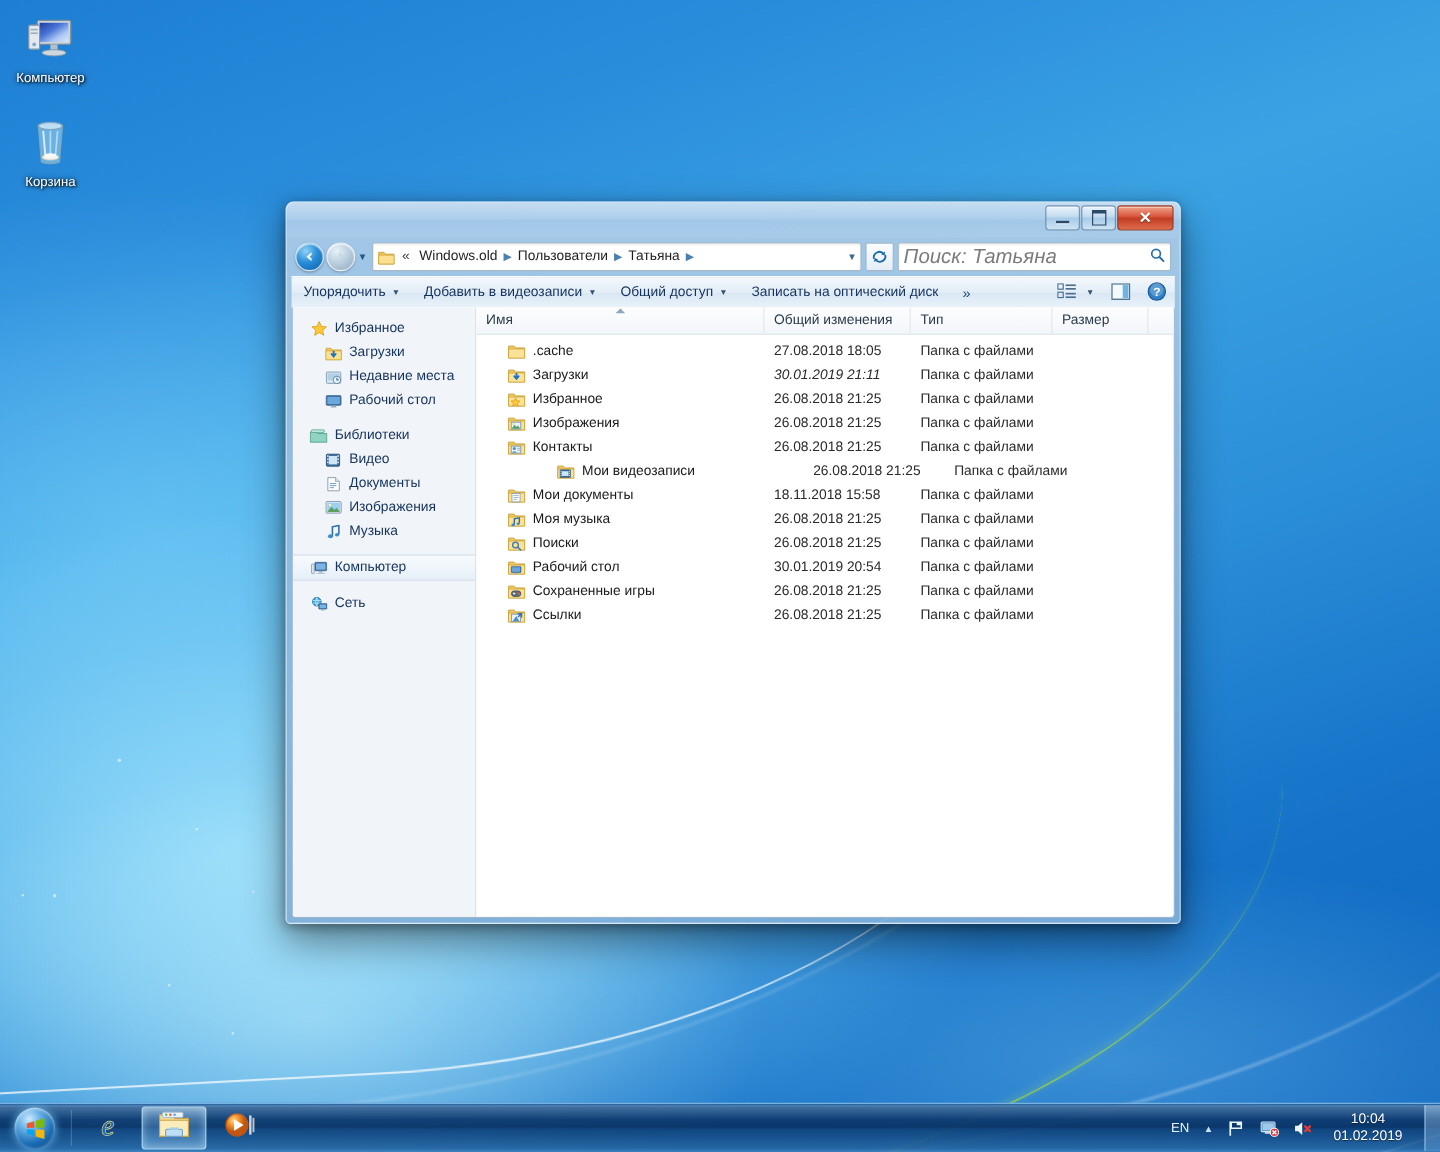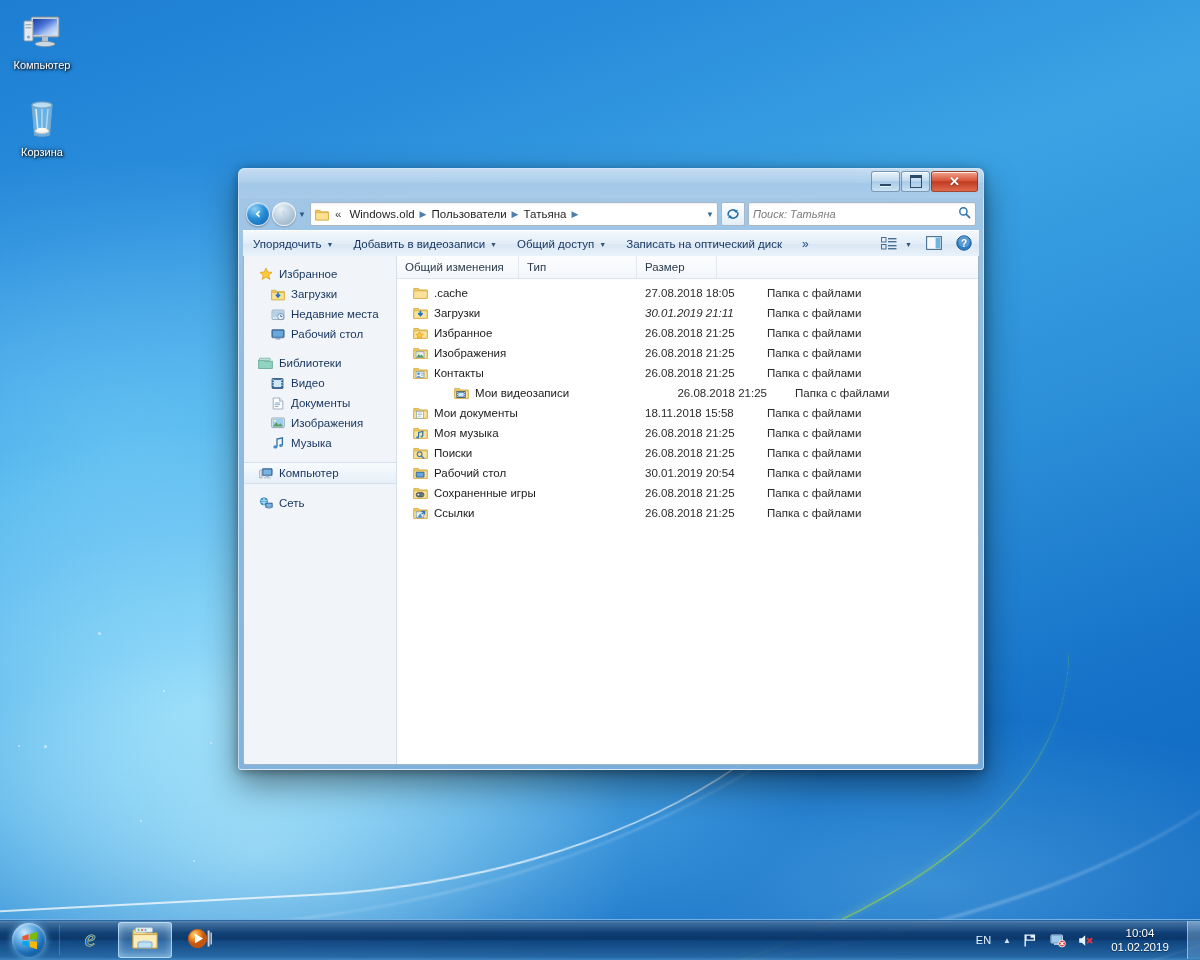--- a/index.html
+++ b/index.html
@@ -181,21 +181,21 @@
     display:flex; align-items:center; justify-content:center;
     color:#1a6aa8; font-size:12px; cursor:pointer;
   }
   .searchbox {
     width:218px; height:22px; margin-left:3px; flex:none;
     background:#fff; border:1px solid #a7b8c8; border-radius:2px;
     display:flex; align-items:center; padding:0 4px;
     box-shadow: inset 0 1px 2px rgba(0,0,0,0.08);
     cursor:text;
   }
-  .searchbox .ph { flex:1; font-size:11px; color:#7b7b7b; font-style:italic; }
+  .searchbox .ph { flex:1; font-size:17px; color:#7b7b7b; font-style:italic; }
   .searchbox .mag { color:#2a6ea8; font-size:12px; }
 
   
   .toolbar {
     position:absolute; left:5px; top:62px; right:5px; height:26px;
     background: linear-gradient(180deg, #f3f8fc 0%, #e3edf7 49%, #d9e7f4 51%, #eaf3fa 100%);
     border-top:1px solid #fff;
     border-bottom:1px solid #b9cbdc;
     display:flex; align-items:center;
     font-size:11.5px; color:#15335c;
@@ -246,21 +246,21 @@
     font-size:11.5px; color:#2a3b4d;
     position:relative;
   }
   .col { height:100%; display:flex; align-items:center; padding-left:8px; box-sizing:border-box; border-right:1px solid #e2e8ef; cursor:pointer; position:relative; }
   .col.sorted::before {
     content:""; position:absolute; left:50%; top:1px; margin-left:-4px;
     width:0;height:0;border-left:4px solid transparent;border-right:4px solid transparent;border-bottom:4px solid #8aa7bf;
   }
   .rows { flex:1; overflow:hidden; padding-top:4px; }
   .frow { height:20px; display:flex; align-items:center; font-size:11.5px; color:#1a1a1a; cursor:default; }
-  .fname { display:flex; align-items:center; gap:6px; padding-left:16px; box-sizing:border-box; overflow:hidden; white-space:nowrap; }
+  .fname { display:flex; align-items:center; gap:6px; padding-left:26px; box-sizing:border-box; overflow:hidden; white-space:nowrap; }
   .fcell { padding-left:8px; box-sizing:border-box; color:#2a2a2a; white-space:nowrap; overflow:hidden; }
 
   
   .statusbar {
     height:48px; flex:none;
     background: linear-gradient(180deg, #f2f6fa 0%, #e9eff6 100%);
     border-top:1px solid #d4dde7;
     display:flex; align-items:center; padding-left:12px; gap:14px;
     font-size:11.5px; color:#1a1a1a;
   }
@@ -630,20 +630,23 @@
                 <rect x="8.6" y="10.6" width="2.8" height="1.2" fill="#9eb3c6"></rect>
               </svg>
             </span>
             <span>Сеть</span>
           </div>
         </div>
       </div>
 
       <div class="listpane">
         <div class="colhdr">
+          <div class="col sorted" style="width:240px;">
+            <span>Имя</span>
+          </div>
           <div class="col" style="width:122px;">
             <span>Общий изменения</span>
           </div>
           <div class="col" style="width:118px;">
             <span>Тип</span>
           </div>
           <div class="col" style="width:80px;">
             <span>Размер</span>
           </div>
           <div class="col" style="flex:1;border-right:none;"></div>

